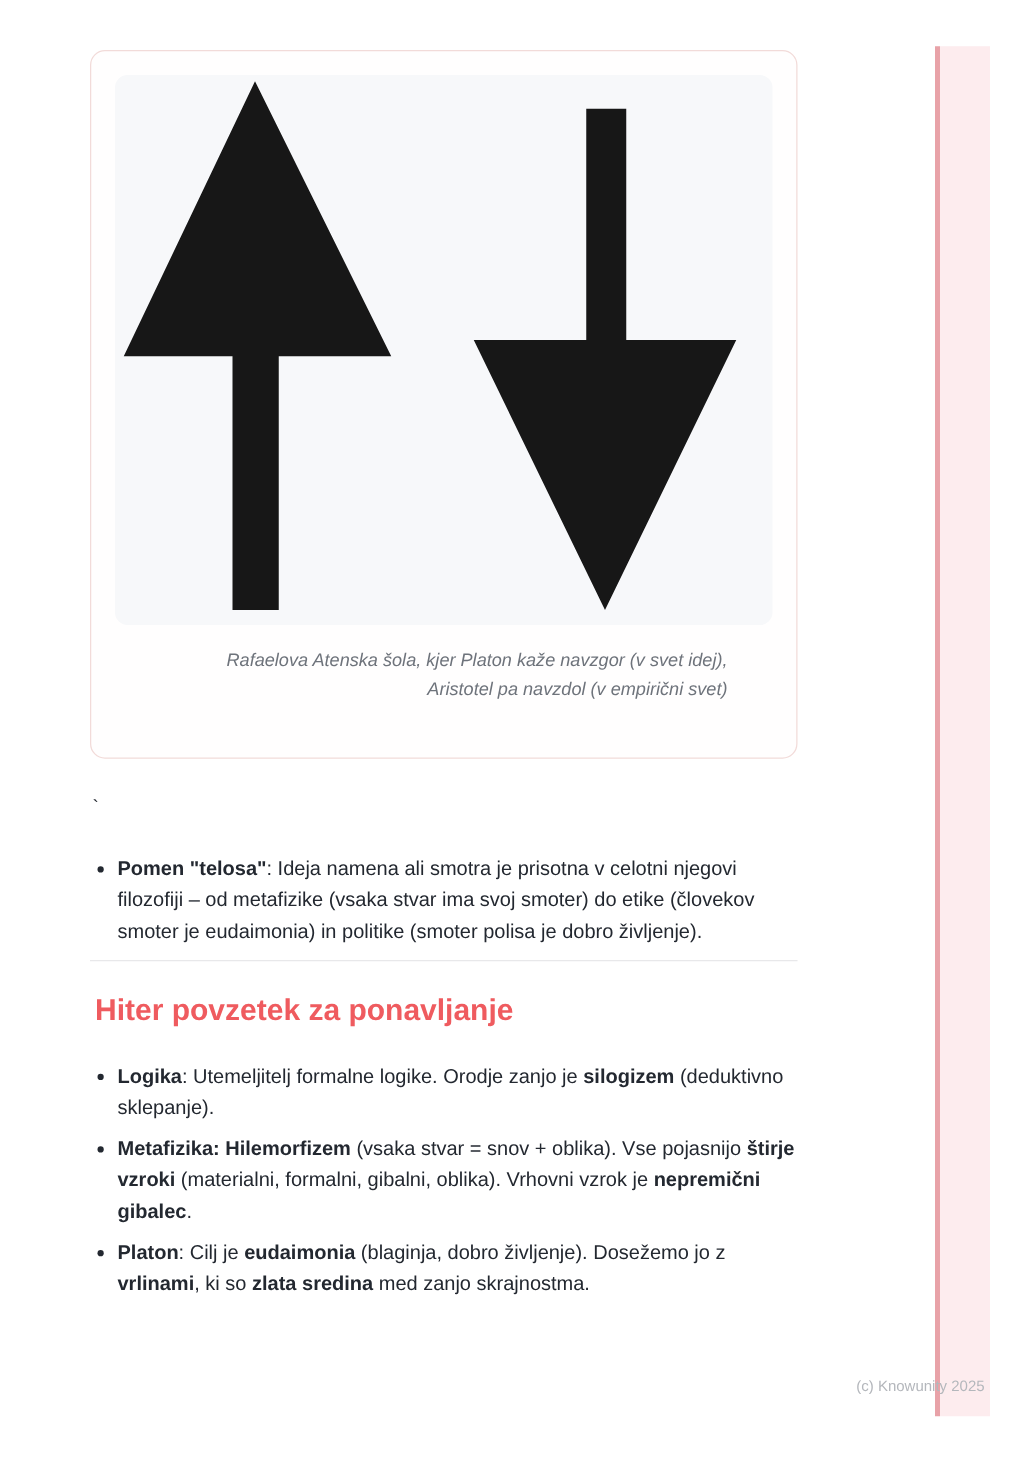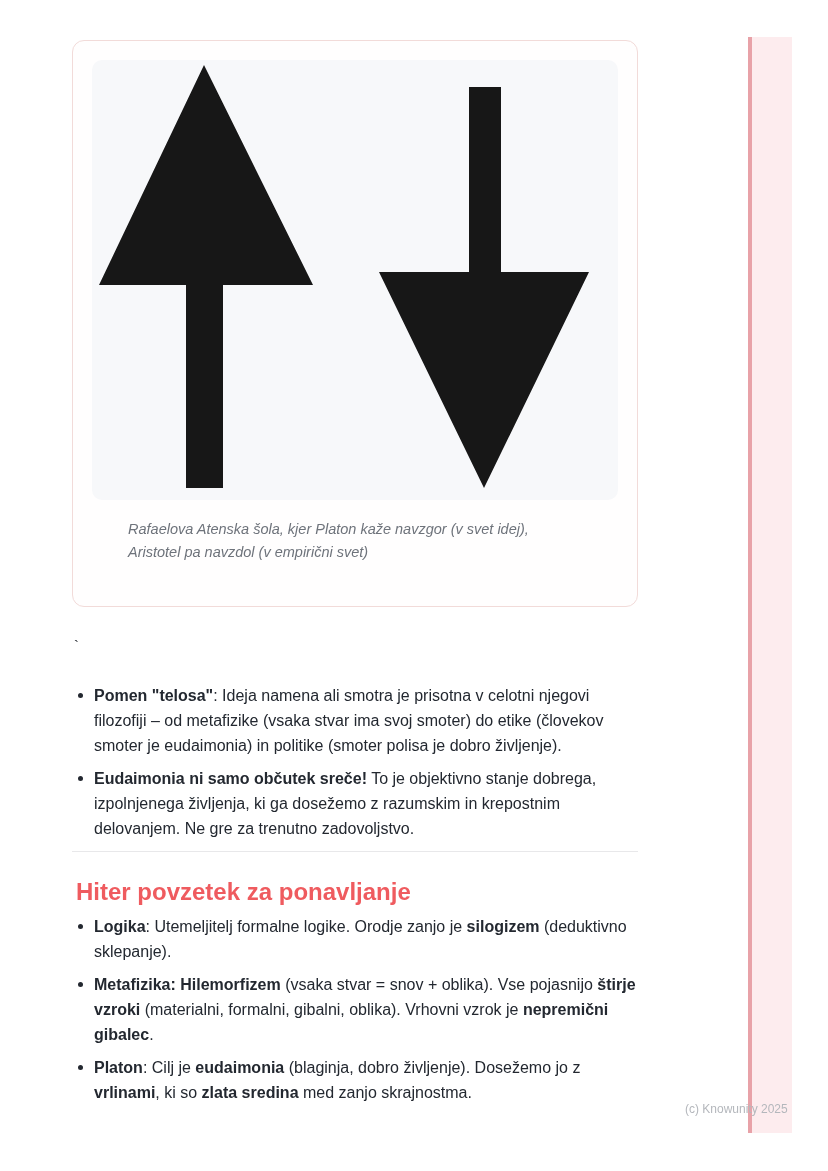--- a/index.html
+++ b/index.html
@@ -33,36 +33,36 @@
   }
   .fig-img svg { display: block; width: 100%; height: 100%; }
   .fig-img path { fill: #171717; }
   figcaption {
     margin-top: 18px;
     padding: 0 36px;
     font-style: italic;
     font-size: 14.5px;
     line-height: 23px;
     color: #6e737b;
-    text-align: left;
+    text-align: right;
   }
   .stray {
     margin: 26px 0 0 2px;
     font-size: 15px;
     line-height: 25px;
     height: 25px;
     color: #232830;
   }
   
   .blist {
     list-style: none;
     margin: 25px 0 0 0;
     padding: 0 0 0 22px;
   }
-  .blist.second { margin-top: 8px; }
+  .blist.second { margin-top: 26px; }
   .blist li {
     position: relative;
     font-size: 16px;
     line-height: 25px;
     margin-bottom: 8px;
   }
   .blist li::before {
     content: "";
     position: absolute;
     left: -16px; top: 10px;
@@ -124,21 +124,20 @@
           <path d="M377 27 L409 27 L409 212 L497 212 L392 428 L287 212 L377 212 Z"></path>
         </svg>
       </div>
       <figcaption>Rafaelova Atenska šola, kjer Platon kaže navzgor (v svet idej), Aristotel pa navzdol (v empirični svet)</figcaption>
     </figure>
 
     <p class="stray">`</p>
 
     <ul class="blist">
         <li><strong>Pomen "telosa"</strong><span>: Ideja namena ali smotra je prisotna v celotni njegovi filozofiji – od metafizike (vsaka stvar ima svoj smoter) do etike (človekov smoter je eudaimonia) in politike (smoter polisa je dobro življenje).</span></li>
-        <li><strong>Eudaimonia ni samo občutek sreče!</strong><span> To je objektivno stanje dobrega, izpolnjenega življenja, ki ga dosežemo z razumskim in krepostnim delovanjem. Ne gre za trenutno zadovoljstvo.</span></li>
       </ul>
 
     <hr class="divider">
 
     <h2 class="heading">Hiter povzetek za ponavljanje</h2>
 
     <ul class="blist second">
         <li><strong>Logika</strong><span>: Utemeljitelj formalne logike. Orodje zanjo je </span><strong>silogizem</strong><span> (deduktivno sklepanje).</span></li>
         <li><strong>Metafizika: Hilemorfizem</strong><span> (vsaka stvar = snov + oblika). Vse pojasnijo </span><strong>štirje vzroki</strong><span> (materialni, formalni, gibalni, oblika). Vrhovni vzrok je </span><strong>nepremični gibalec</strong><span>.</span></li>
         <li><strong>Platon</strong><span>: Cilj je </span><strong>eudaimonia</strong><span> (blaginja, dobro življenje). Dosežemo jo z </span><strong>vrlinami</strong><span>, ki so </span><strong>zlata sredina</strong><span> med zanjo skrajnostma.</span></li>

